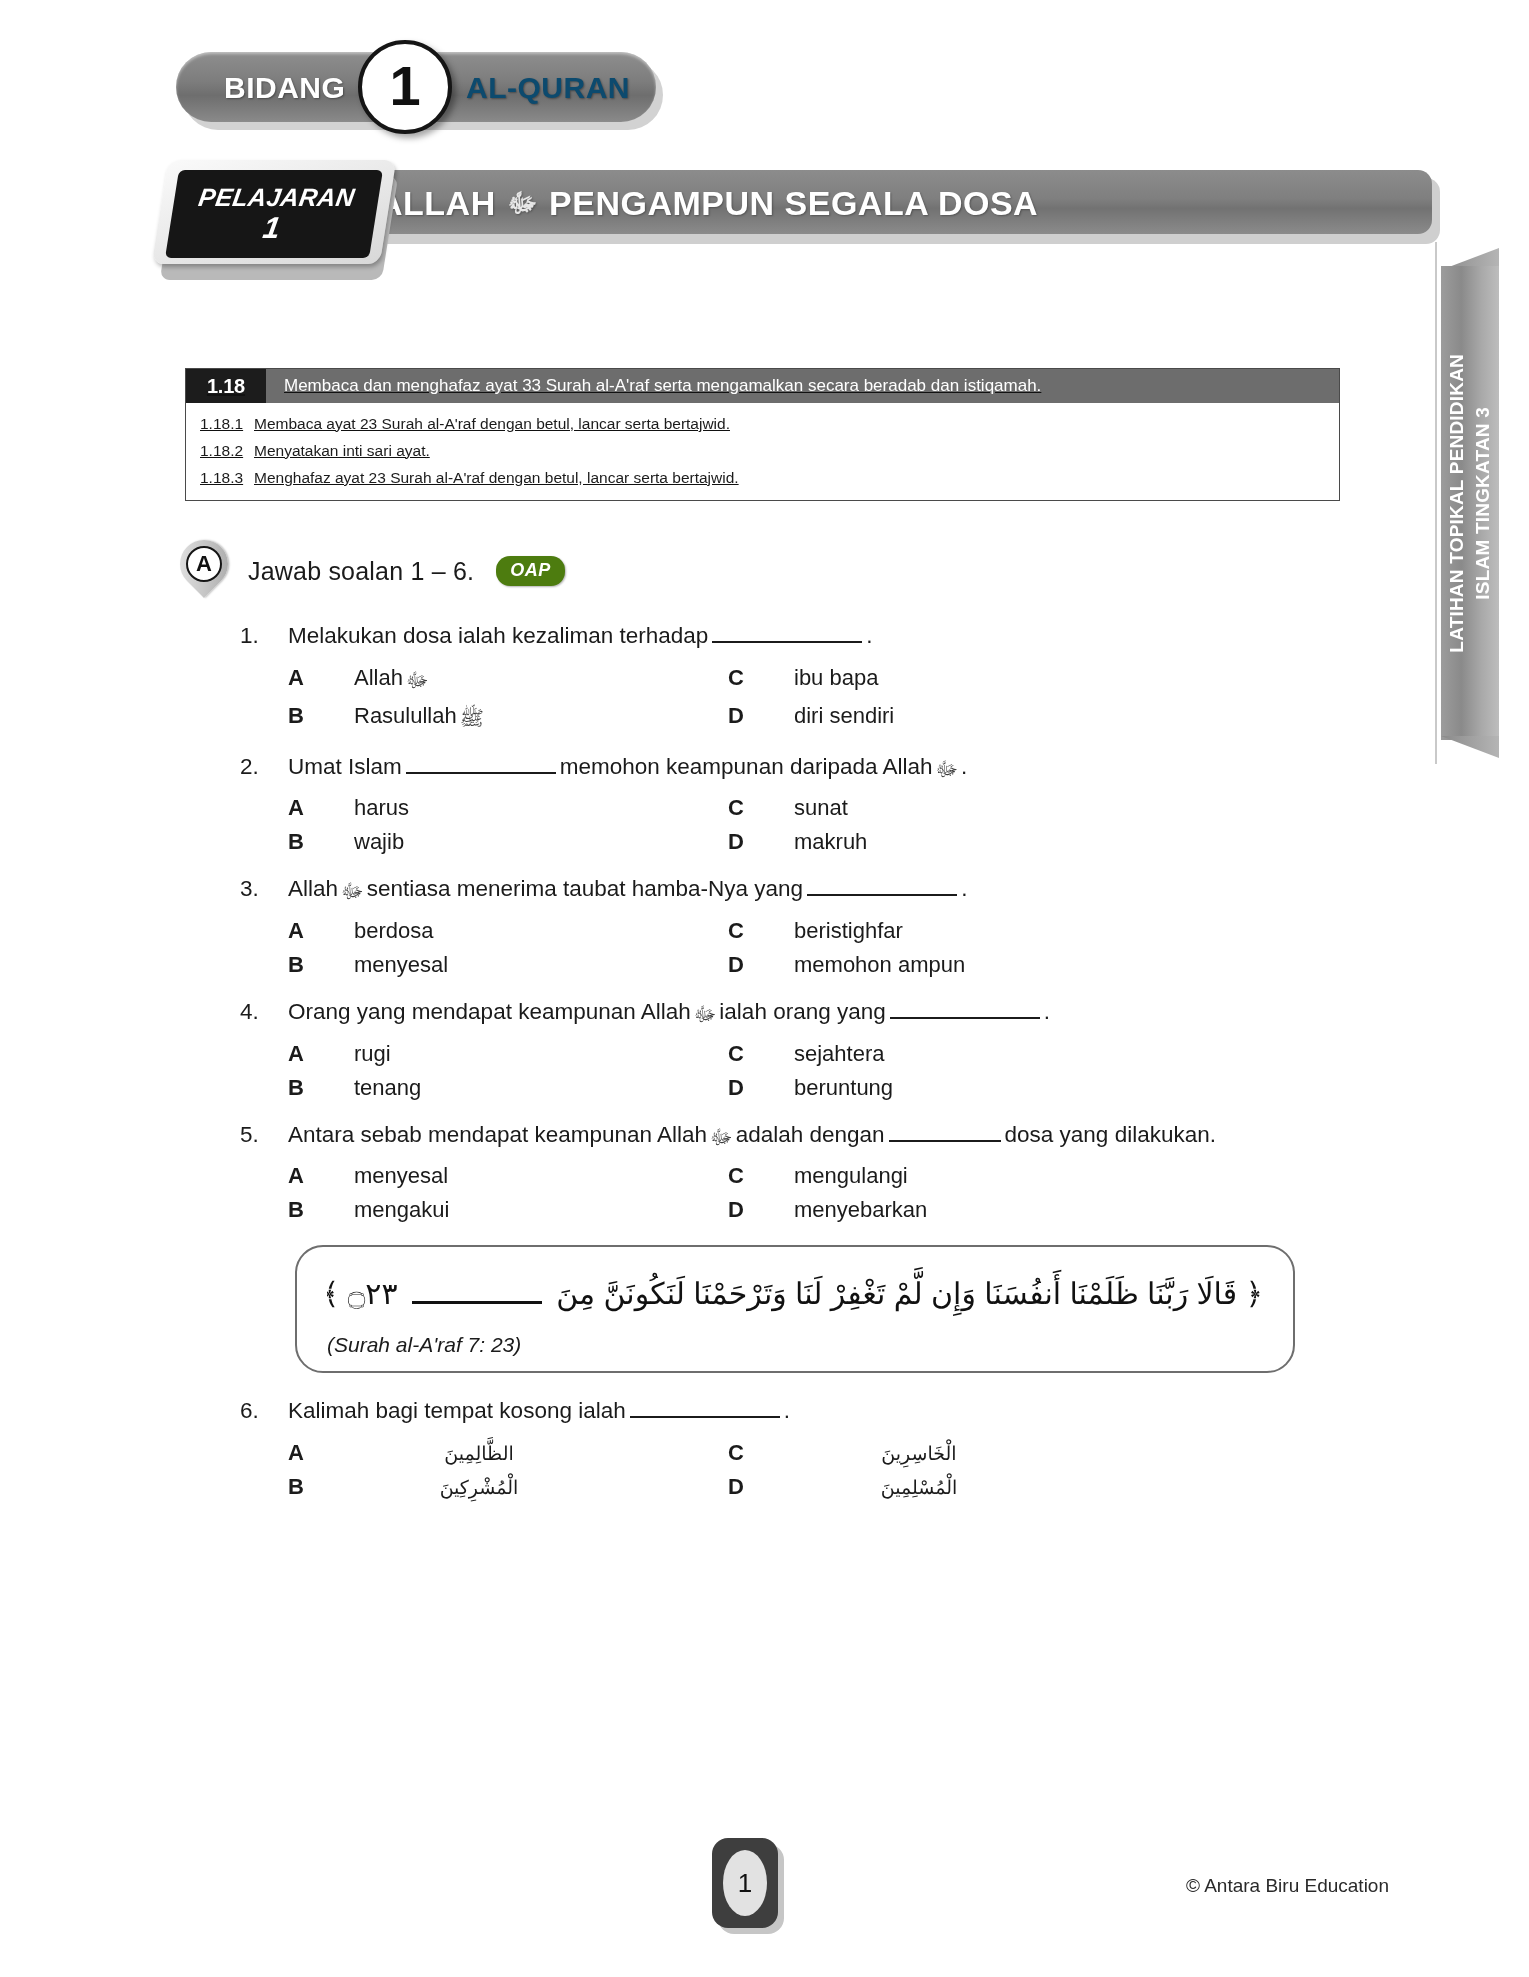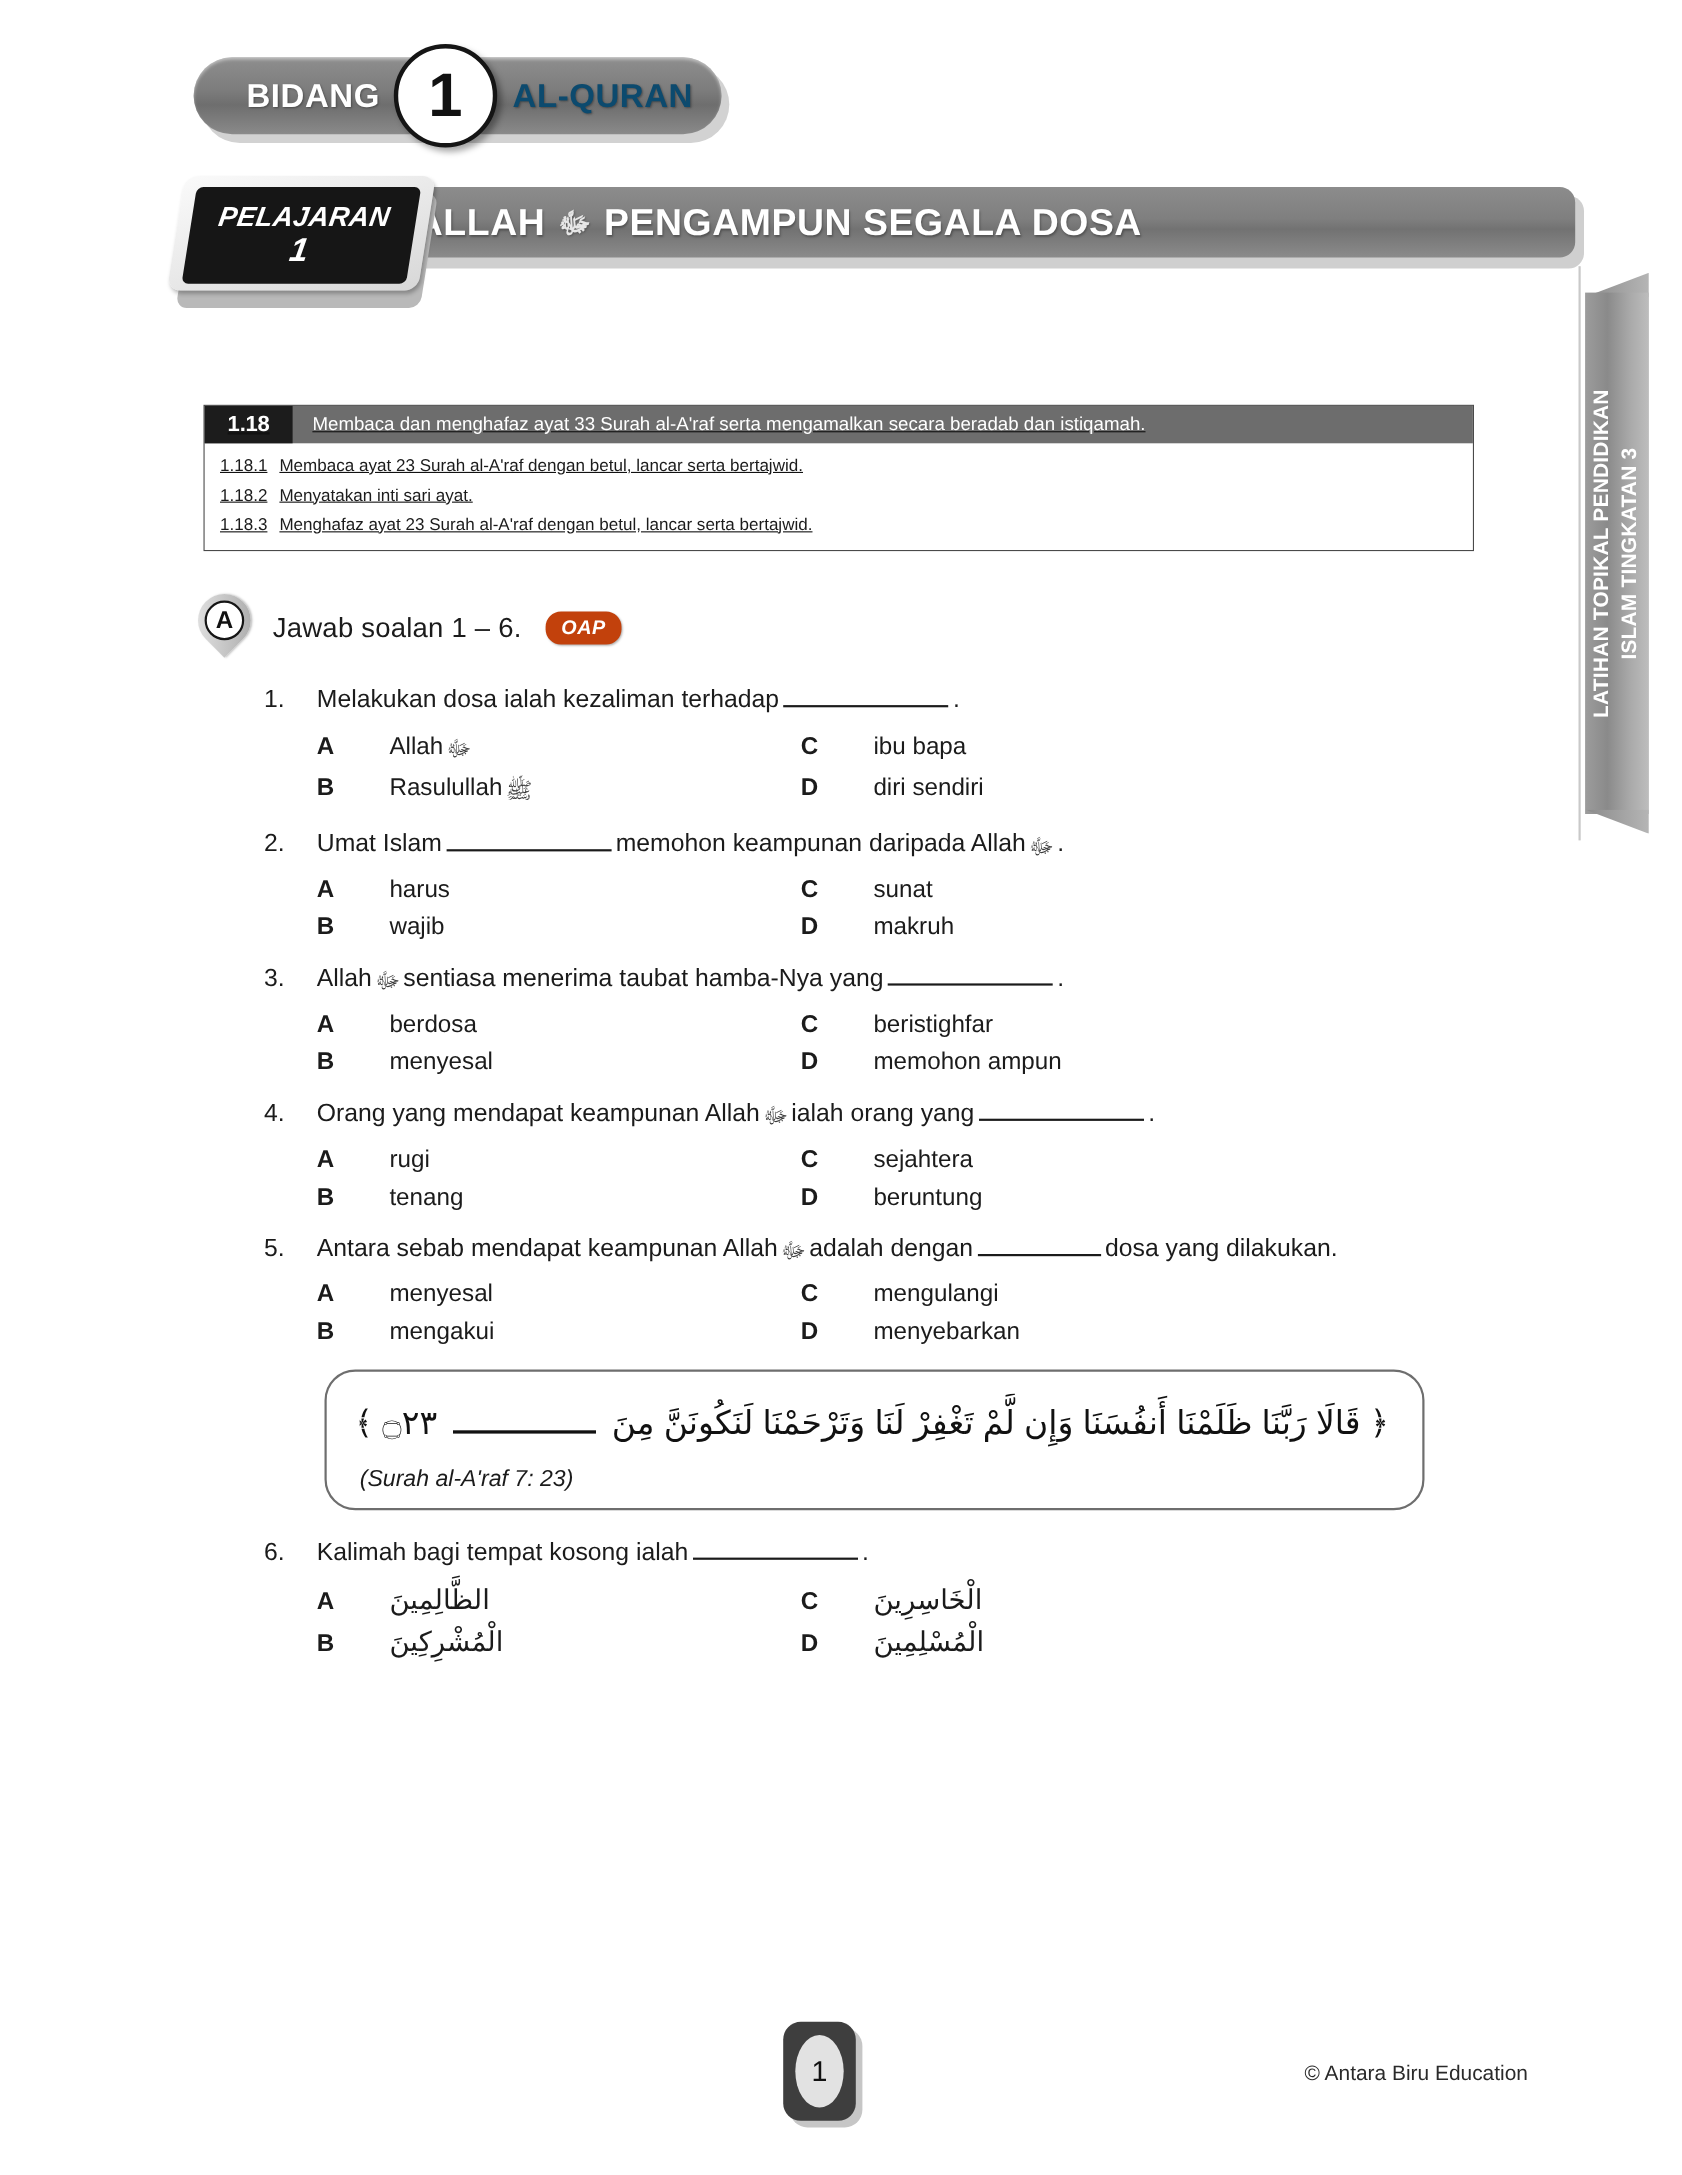--- a/index.html
+++ b/index.html
@@ -306,21 +306,21 @@
     color: #111;
   }
   .sec-text {
     font-size: 25px;
     color: #1b1b1b;
     margin-left: 20px;
     letter-spacing: .2px;
   }
   .oap-badge {
     margin-left: 22px;
-    background: #c2410c;
+    background: #4d7c0f;
     color: #fff;
     border-radius: 14px;
     padding: 4px 14px 5px 14px;
     font-size: 18px;
     font-weight: bold;
     font-style: italic;
     letter-spacing: .5px;
     box-shadow: 1px 1px 2px rgba(0,0,0,.3);
   }
 
@@ -373,23 +373,23 @@
     color: #1b1b1b;
   }
   .opt.left { width: 440px; }
   .opt .lt {
     width: 66px;
     font-weight: bold;
     flex-shrink: 0;
   }
   .opt .lv { flex: 1; }
   .opt .lv.ar {
-    font-size: 25px;
+    font-size: 19px;
     direction: rtl;
-    text-align: left;
+    text-align: center;
     width: 250px;
     flex: none;
   }
   .opt.ar-opt .lt { width: 66px; }
 
   
   .glyph {
     font-size: 20px;
     display: inline-block;
     transform: translateY(2px);

